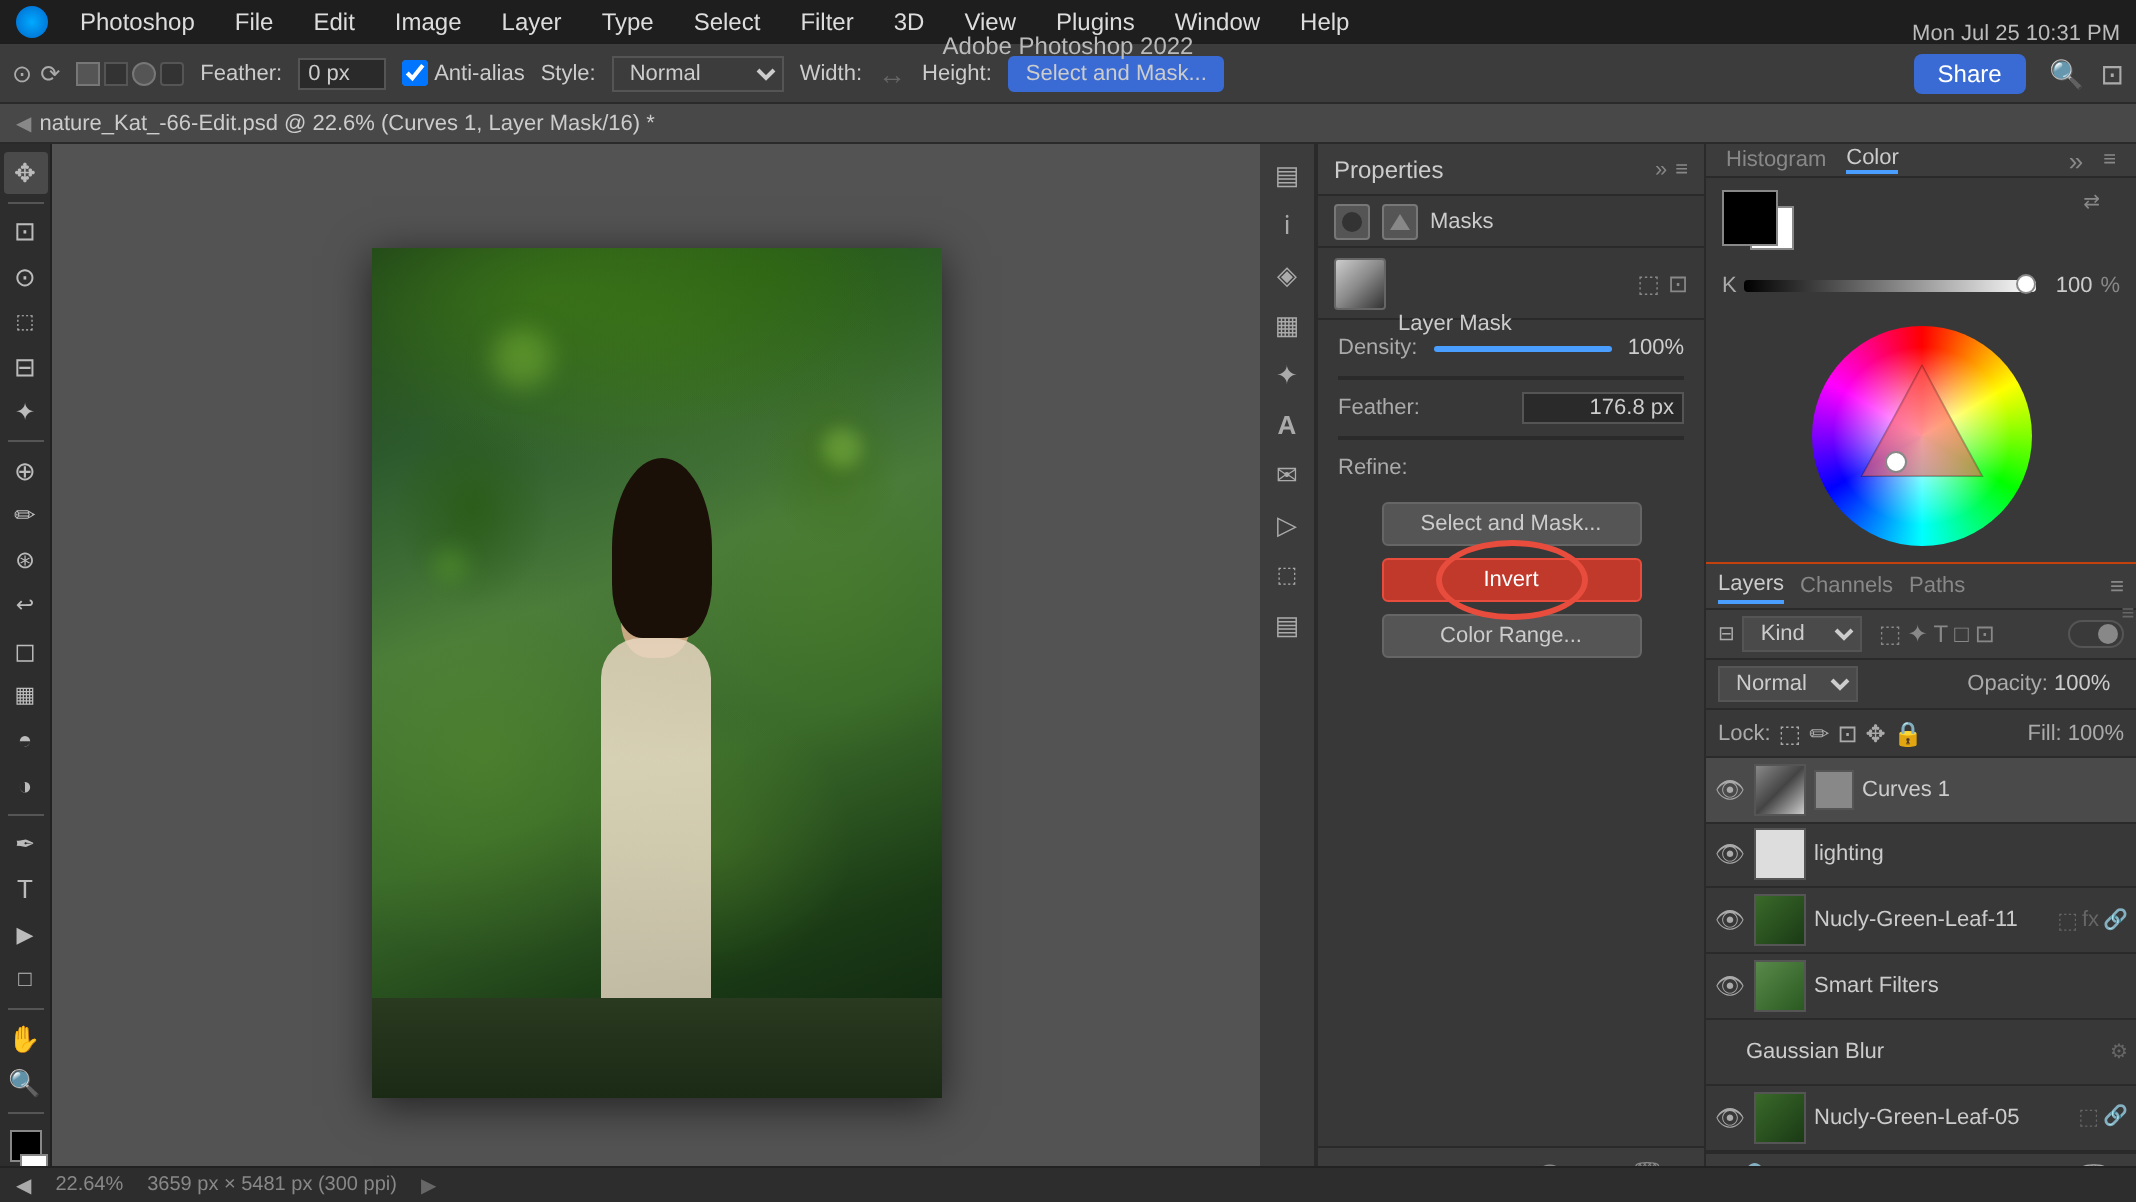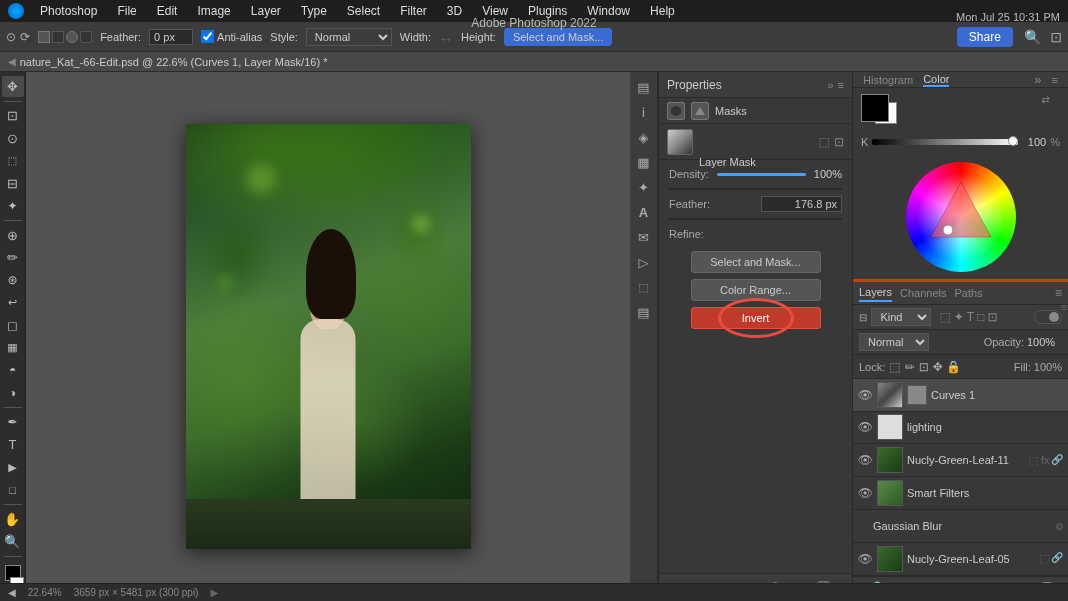--- a/index.html
+++ b/index.html
@@ -297,21 +297,21 @@
       width: 215px;
       background: #383838;
       flex-shrink: 0;
       display: flex;
       flex-direction: column;
     }
 
     
     .color-panel {
       height: 210px;
-      border-bottom: 3px solid #c2410c;
+      border-bottom: 1px solid #c2410c;
       display: flex;
       flex-direction: column;
     }
     .color-panel-tabs {
       height: 26px;
       background: #3c3c3c;
       display: flex;
       align-items: center;
       gap: 10px;
       padding: 0 10px;
@@ -696,28 +696,28 @@
     <div style="height:2px;background:#2a2a2a;margin:0 10px;"></div>
 
     <div class="refine-row">
       <span class="refine-label">Refine:</span>
     </div>
 
     <div class="btn-row">
       <button class="prop-btn">Select and Mask...</button>
     </div>
 
+    <div class="btn-row" style="position:relative;">
+      <button class="prop-btn highlighted">Invert</button>
+
+      <div class="red-circle" style="width:76px;height:40px;top:-6px;left:50%;transform:translateX(-50%);border-radius:50%;border:3px solid #e74c3c;"></div>
+    </div>
+
     <div class="btn-row">
       <button class="prop-btn">Color Range...</button>
-    </div>
-
-    <div class="btn-row" style="position:relative;">
-      <button class="prop-btn highlighted">Invert</button>
-
-      <div class="red-circle" style="width:76px;height:40px;top:-6px;left:50%;transform:translateX(-50%);border-radius:50%;border:3px solid #e74c3c;"></div>
     </div>
 
     <div style="flex:1;"></div>
 
     <div style="height:28px;background:#3c3c3c;border-top:1px solid #2a2a2a;display:flex;align-items:center;justify-content:space-around;padding:0 4px;">
       <span style="color:#888;font-size:13px;cursor:pointer;">⬚</span>
       <span style="color:#888;font-size:13px;cursor:pointer;">⊡</span>
       <span style="color:#888;font-size:13px;cursor:pointer;">👁</span>
       <span style="color:#888;font-size:13px;cursor:pointer;">🗑</span>
     </div>

